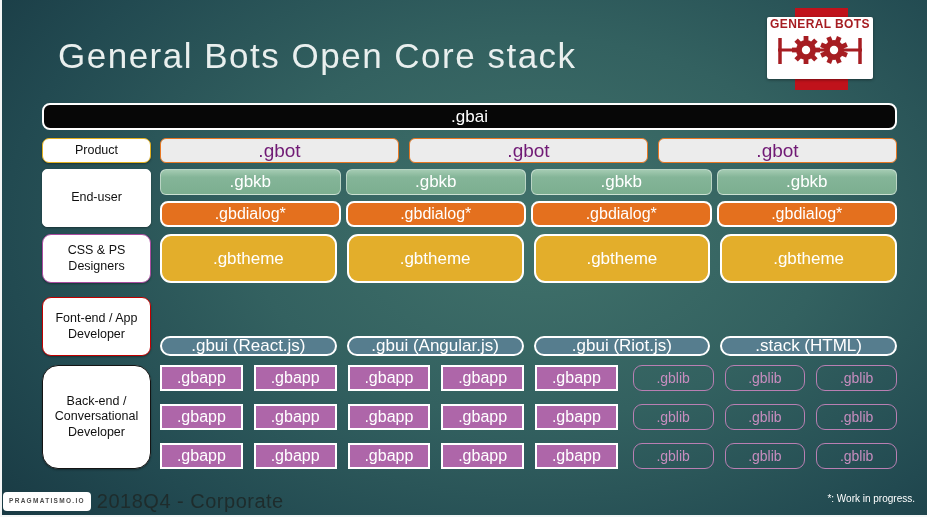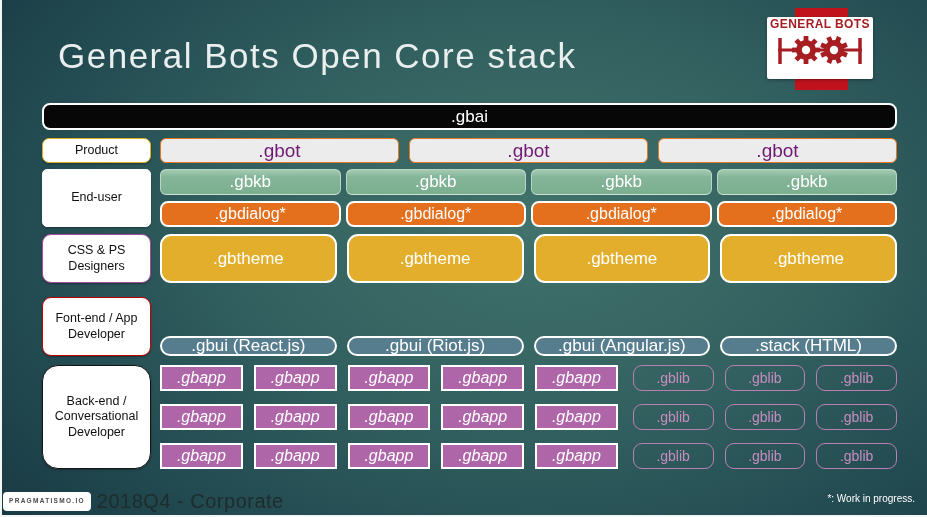--- a/index.html
+++ b/index.html
@@ -59,21 +59,21 @@
 
   .gbai{background:#070707;border:2px solid #fff;border-radius:8px;font-size:17px;}
   .gbot{background:#ececec;border:1.5px solid #e87722;border-radius:6px;font-size:19px;color:#701a75;}
   .gbkb{
     background:linear-gradient(180deg,#a4cbb2 0%,#84b598 30%,#7cae90 100%);
     border:1px solid rgba(255,255,255,.45);border-radius:6px;font-size:17px;
   }
   .gbdialog{background:#e4701e;border:2px solid #fff;border-radius:8px;font-size:16px;}
   .gbtheme{background:#e3ae2b;border:2px solid #fff;border-radius:11px;font-size:17px;}
   .gbui{background:#567d8e;border:2px solid #fff;border-radius:14px;font-size:17px;margin-top:39px;}
-  .gbapp{background:#ae66a9;border:2px solid #fff;border-radius:0;font-size:16px;font-style:italic;}
+  .gbapp{background:#ae66a9;border:2px solid #fff;border-radius:0;font-size:16px;}
   .gblib{background:transparent;border:1.5px solid #b97fb3;border-radius:9px;font-size:14px;color:#c78dbf;}
   .backend-rows{flex:1;display:flex;flex-direction:column;gap:13px;}
   .backend-row{flex:1;display:flex;gap:11px;}
   .lib-gap{margin-left:4px;}
 
   
   .footer{position:absolute;left:3px;bottom:4px;display:flex;align-items:center;gap:6px;}
   .badge{
     background:#ffffff;border-radius:4px;font-size:6.5px;font-weight:bold;color:#4a4a4a;
     letter-spacing:1.3px;padding:6px 6px;line-height:1;
@@ -170,22 +170,22 @@
         <div class="box gbtheme">.gbtheme</div>
         <div class="box gbtheme">.gbtheme</div>
         <div class="box gbtheme">.gbtheme</div>
       </div>
     </div>
 
     <div class="band band-ui">
       <div class="label lbl-ui">Font-end / App Developer</div>
       <div class="content">
         <div class="box gbui">.gbui (React.js)</div>
+        <div class="box gbui">.gbui (Angular.js)</div>
         <div class="box gbui">.gbui (Riot.js)</div>
-        <div class="box gbui">.gbui (Angular.js)</div>
         <div class="box gbui">.stack (HTML)</div>
       </div>
     </div>
 
     <div class="band band-backend">
       <div class="label lbl-backend">Back-end / Conversational Developer</div>
       <div class="backend-rows">
         <div class="backend-row">
           <div class="box gbapp">.gbapp</div>
           <div class="box gbapp">.gbapp</div>

